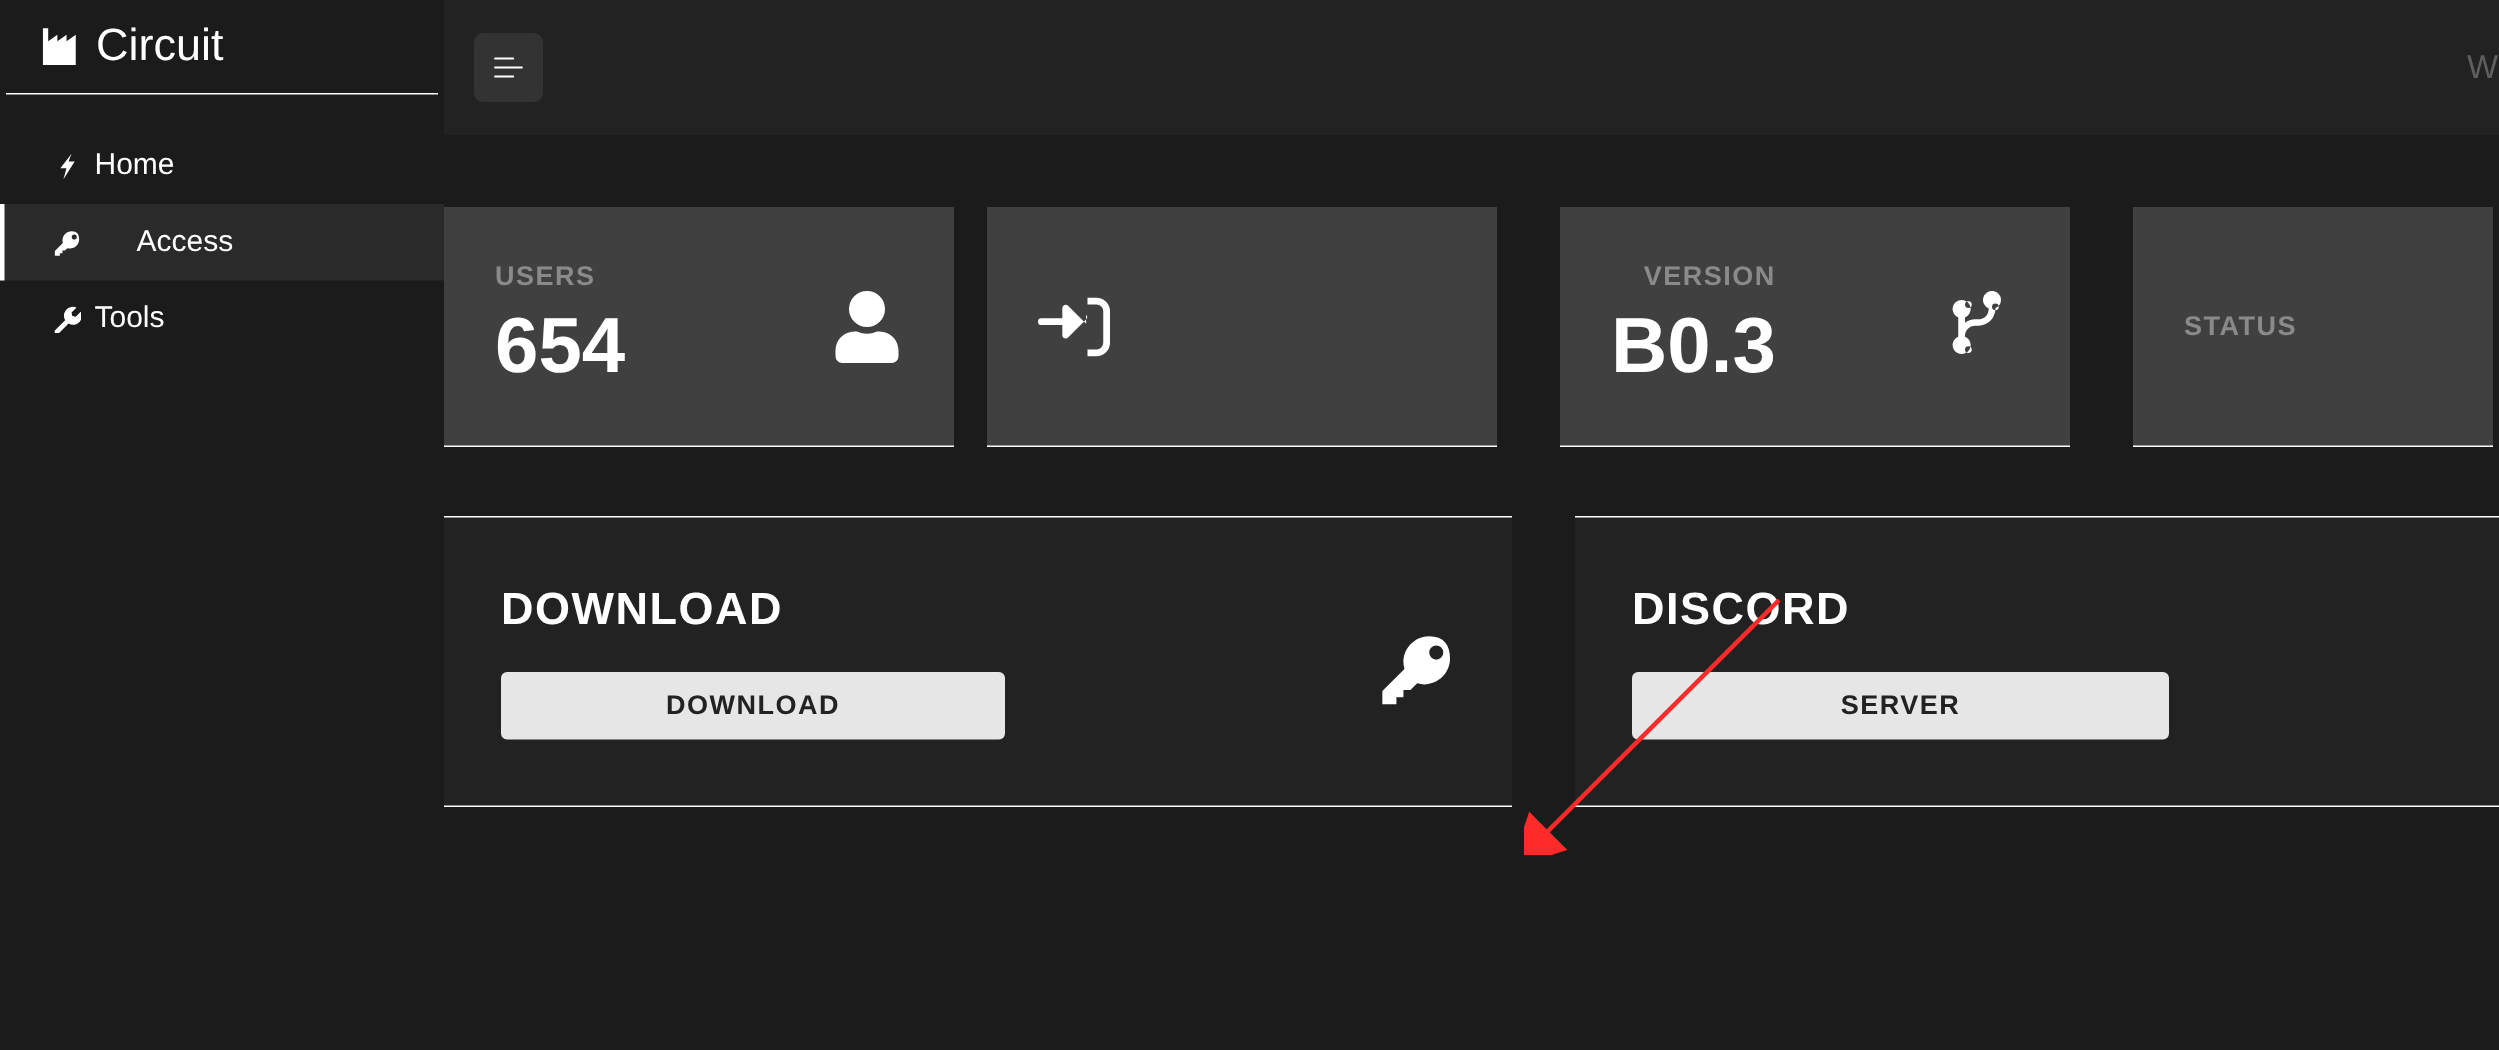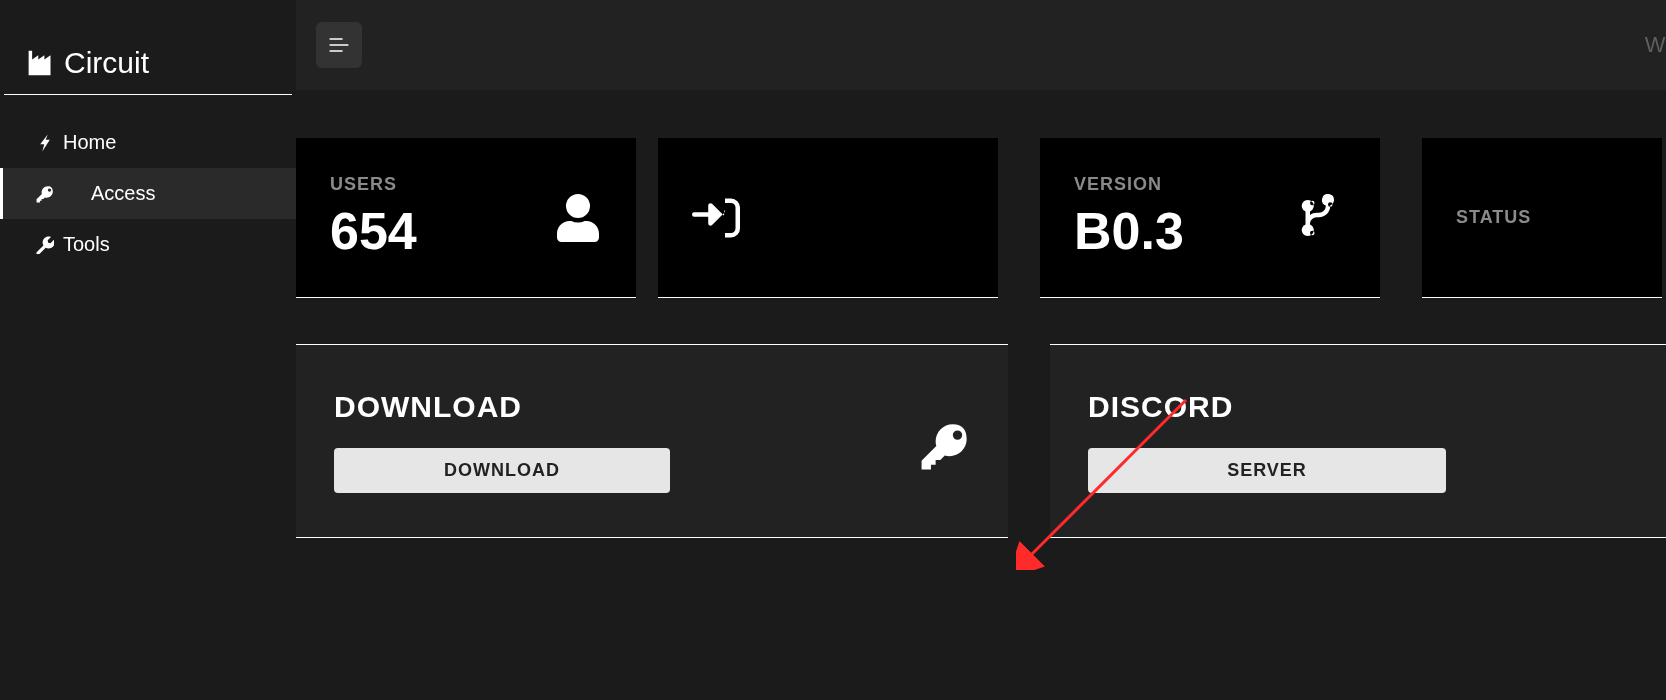--- a/index.html
+++ b/index.html
@@ -15,21 +15,20 @@
     display: flex;
     width: 100%;
     height: 100%;
   }
   
   .sidebar {
     width: 296px;
     background: #1b1b1b;
     padding-top: 4px;
     flex-shrink: 0;
-    margin-top: 32px;
   }
   .brand {
     display: flex;
     align-items: center;
     padding: 10px 20px 14px 22px;
     border-bottom: 1px solid #ffffff;
     margin: 0 4px 22px 4px;
   }
   .brand svg { width: 28px; height: 28px; fill: #ffffff; margin-right: 10px; }
   .brand span { font-size: 30px; font-weight: 500; }
@@ -81,29 +80,29 @@
     padding: 48px 0 0 0;
     position: relative;
   }
   .cards-row {
     display: flex;
     gap: 22px;
     padding-left: 0;
     margin-bottom: 46px;
   }
   .card {
-    background: #000000;
+    background: #404040;
     border-bottom: 1px solid #ffffff;
     padding: 26px 34px 26px 34px;
     display: flex;
     justify-content: space-between;
     align-items: center;
   }
   .card.small { width: 340px; height: 160px; }
-  .card.small:nth-child(3), .card.status { margin-left: 20px; }
+  .card.small:nth-child(3), .card.status { margin-left: 20px; text-align: right; }
   .card-text { display: flex; flex-direction: column; }
   .card-label { color: #8a8a8a; font-size: 18px; font-weight: 600; letter-spacing: 1px; }
   .card-value { color: #ffffff; font-size: 52px; font-weight: 700; margin-top: 6px; }
   .card-icon { width: 48px; height: 48px; fill: #ffffff; }
   .card.status { width: 240px; }
   .cards-row2 { display: flex; gap: 42px; }
   .card.big {
     background: #222222;
     border-top: 1px solid #ffffff;
     width: 712px;

